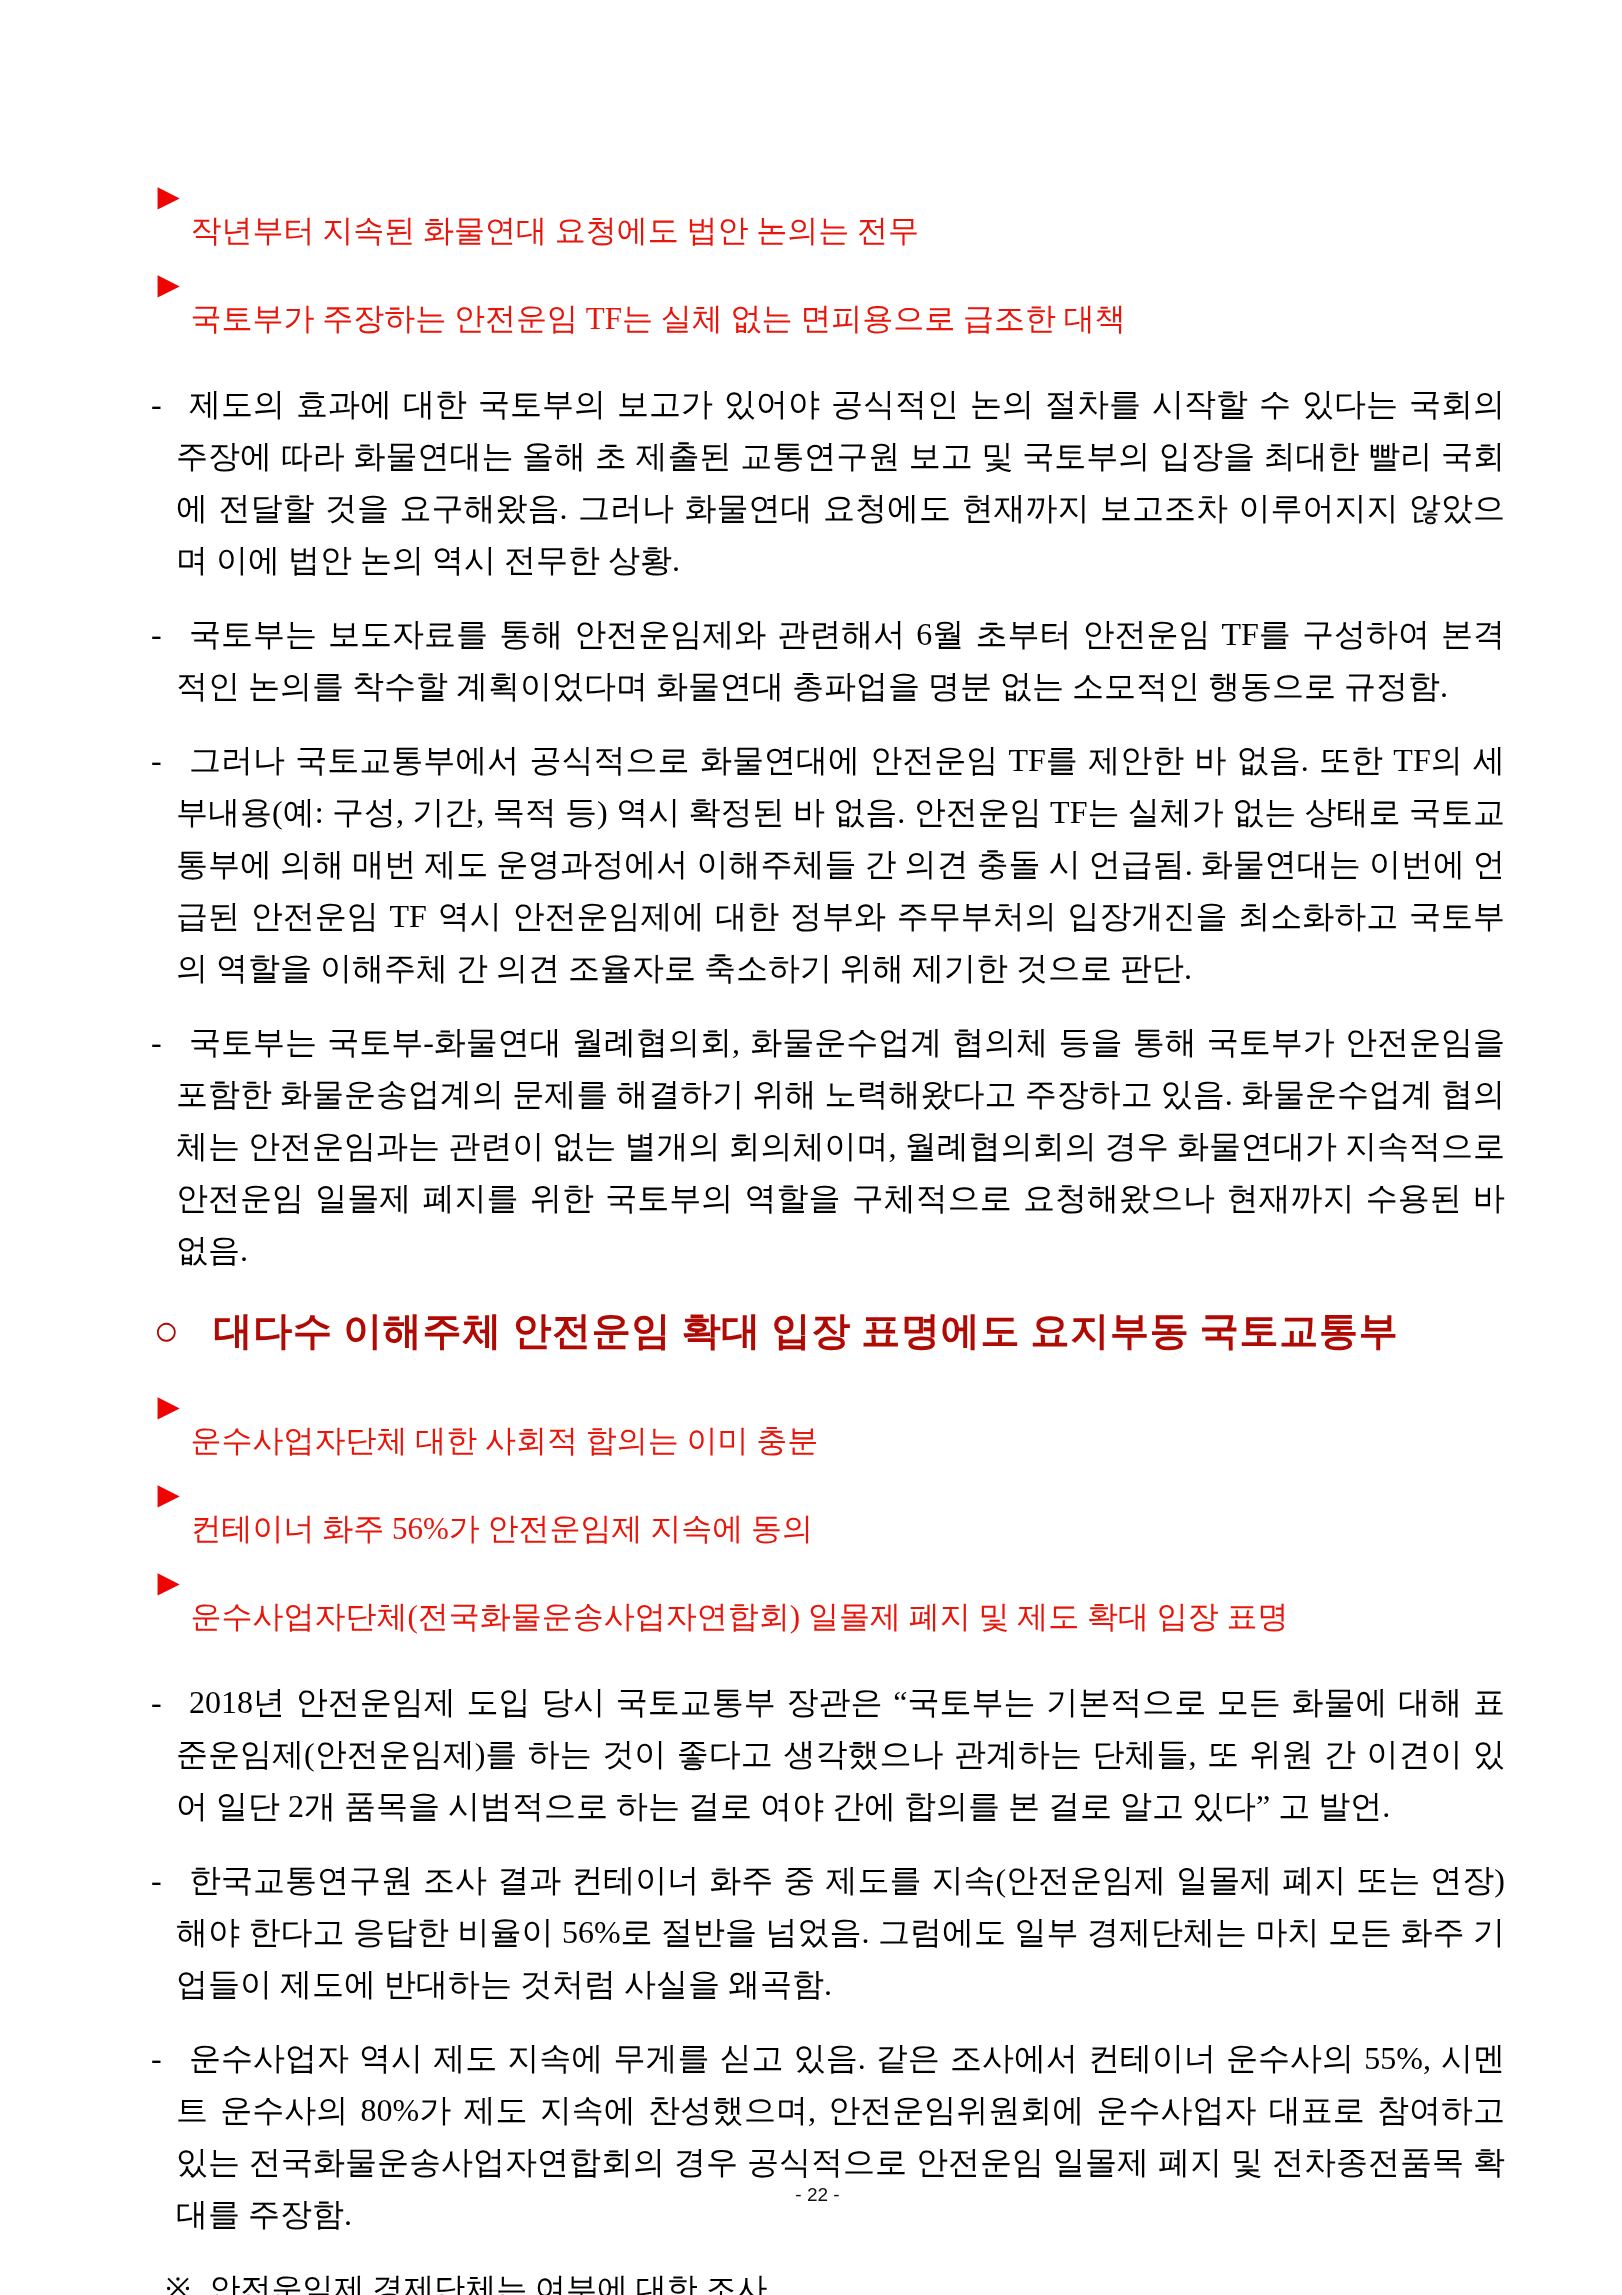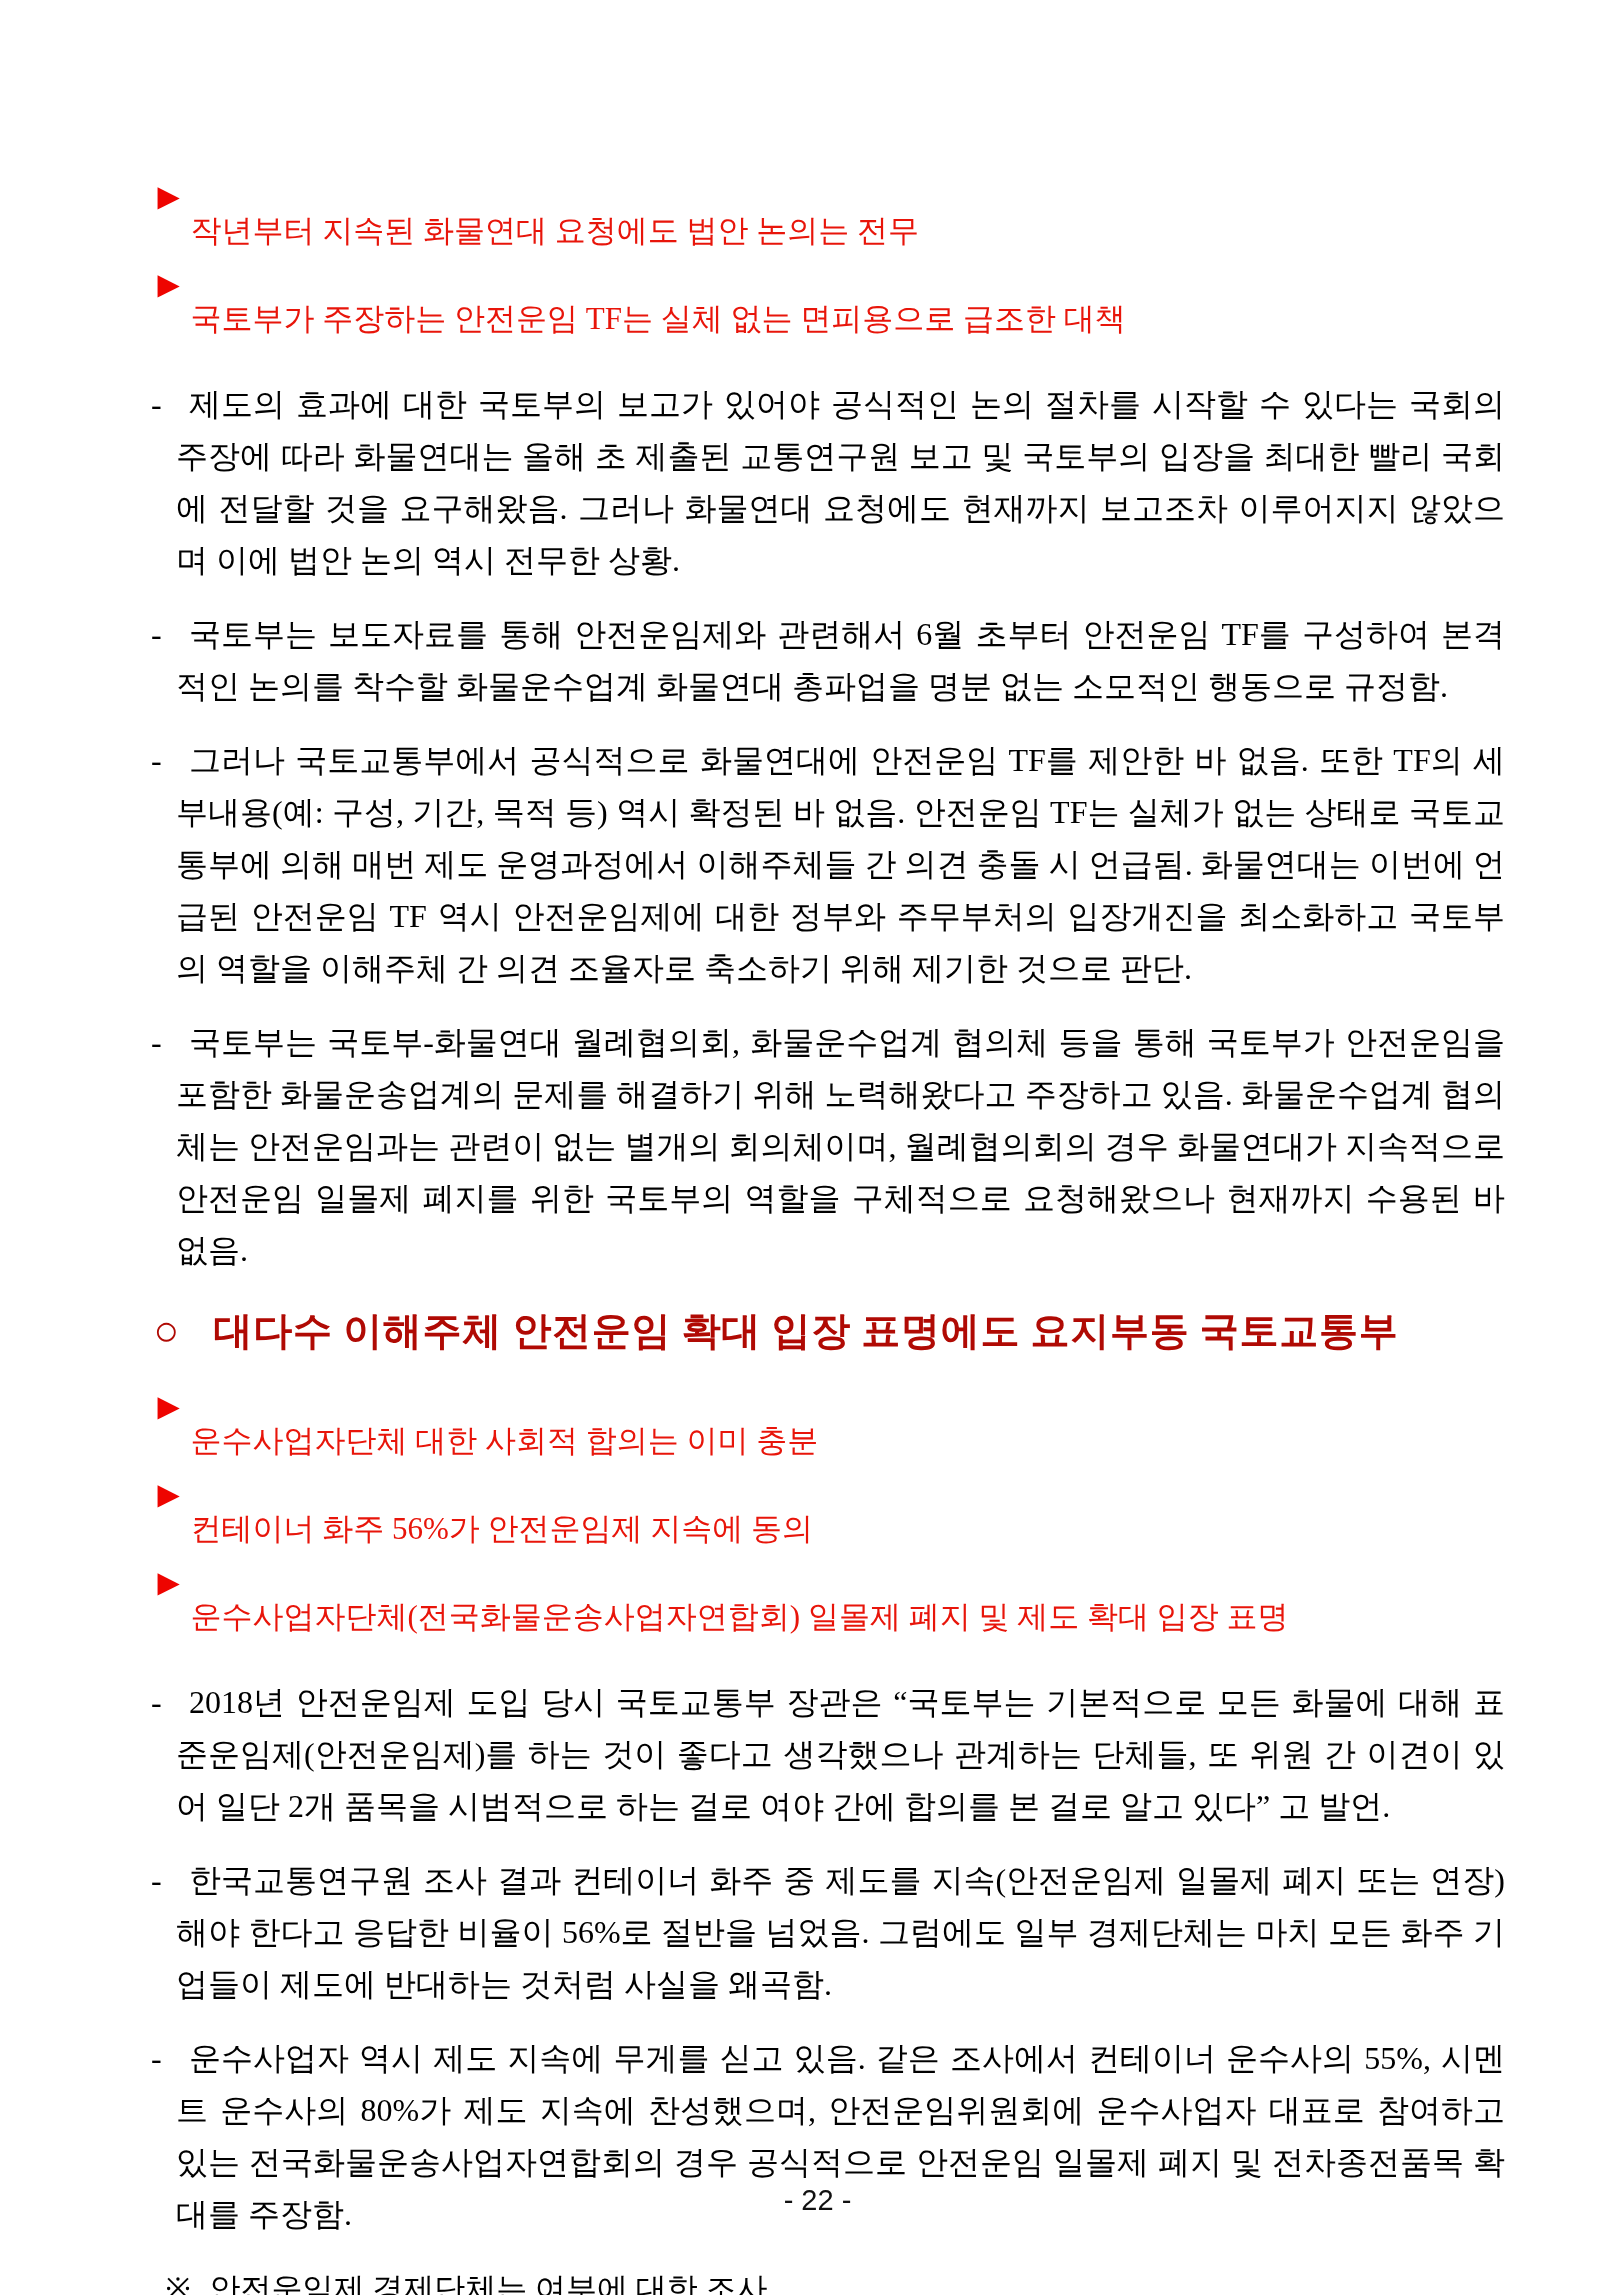--- a/index.html
+++ b/index.html
@@ -94,21 +94,21 @@
   }
   .note-line .note-text{flex:1;}
   
   .footer{
     position:absolute;
     left:12px;
     right:0;
     top:2184px;
     text-align:center;
     font-family:"Liberation Sans","DejaVu Sans",sans-serif;
-    font-size:29px;
+    font-size:19px;
     color:#111111;
   }
 </style>
 </head>
 <body>
 
 <div class="page">
   <div class="content">
 
     <div class="arrow-list">
@@ -121,21 +121,21 @@
         <span class="arrow-text">국토부가 주장하는 안전운임 TF는 실체 없는 면피용으로 급조한 대책</span>
       </div>
     </div>
 
     <div class="para">
       <span class="dash">-</span>
       <p>제도의 효과에 대한 국토부의 보고가 있어야 공식적인 논의 절차를 시작할 수 있다는 국회의 주장에 따라 화물연대는 올해 초 제출된 교통연구원 보고 및 국토부의 입장을 최대한 빨리 국회에 전달할 것을 요구해왔음. 그러나 화물연대 요청에도 현재까지 보고조차 이루어지지 않았으며 이에 법안 논의 역시 전무한 상황.</p>
     </div>
     <div class="para">
       <span class="dash">-</span>
-      <p>국토부는 보도자료를 통해 안전운임제와 관련해서 6월 초부터 안전운임 TF를 구성하여 본격적인 논의를 착수할 화물운수업계 화물연대 총파업을 명분 없는 소모적인 행동으로 규정함.</p>
+      <p>국토부는 보도자료를 통해 안전운임제와 관련해서 6월 초부터 안전운임 TF를 구성하여 본격적인 논의를 착수할 계획이었다며 화물연대 총파업을 명분 없는 소모적인 행동으로 규정함.</p>
     </div>
     <div class="para">
       <span class="dash">-</span>
       <p>그러나 국토교통부에서 공식적으로 화물연대에 안전운임 TF를 제안한 바 없음. 또한 TF의 세부내용(예: 구성, 기간, 목적 등) 역시 확정된 바 없음. 안전운임 TF는 실체가 없는 상태로 국토교통부에 의해 매번 제도 운영과정에서 이해주체들 간 의견 충돌 시 언급됨. 화물연대는 이번에 언급된 안전운임 TF 역시 안전운임제에 대한 정부와 주무부처의 입장개진을 최소화하고 국토부의 역할을 이해주체 간 의견 조율자로 축소하기 위해 제기한 것으로 판단.</p>
     </div>
     <div class="para">
       <span class="dash">-</span>
       <p>국토부는 국토부-화물연대 월례협의회, 화물운수업계 협의체 등을 통해 국토부가 안전운임을 포함한 화물운송업계의 문제를 해결하기 위해 노력해왔다고 주장하고 있음. 화물운수업계 협의체는 안전운임과는 관련이 없는 별개의 회의체이며, 월례협의회의 경우 화물연대가 지속적으로 안전운임 일몰제 폐지를 위한 국토부의 역할을 구체적으로 요청해왔으나 현재까지 수용된 바 없음.</p>
     </div>
 

